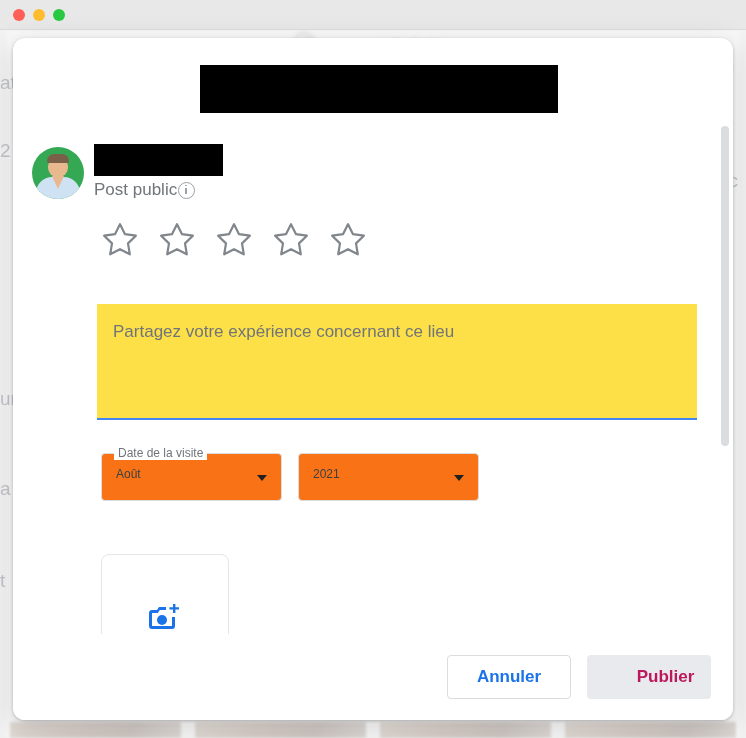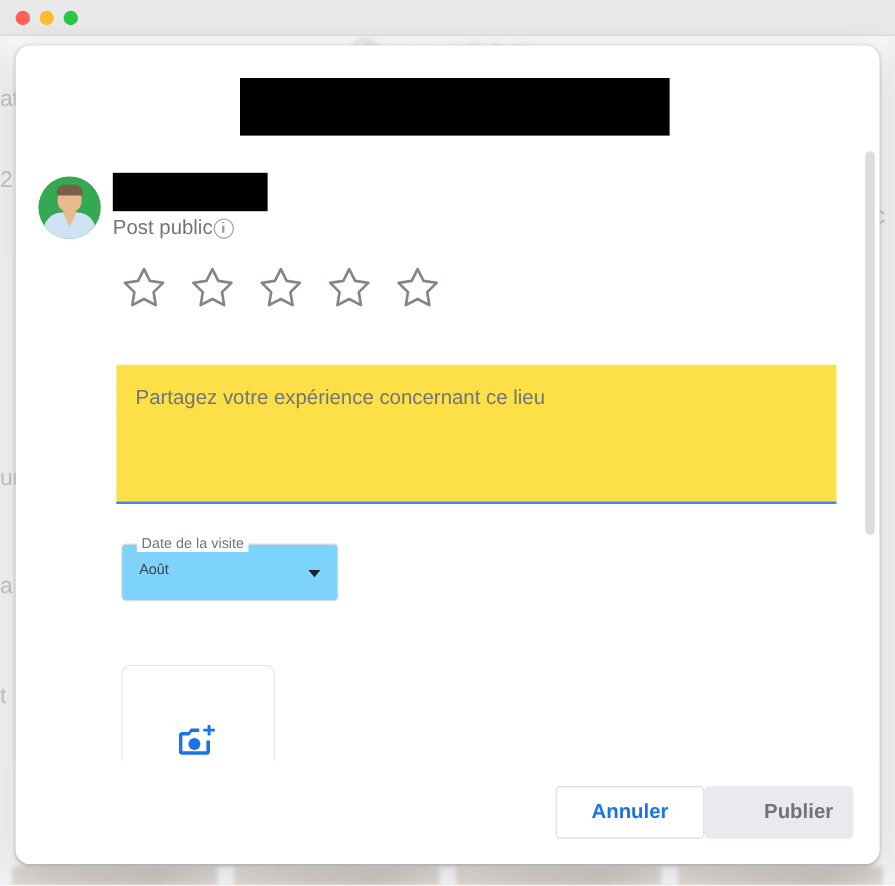--- a/index.html
+++ b/index.html
@@ -220,21 +220,21 @@
     font-size: 17px;
     color: #70757a;
   }
 
   
   .select {
     position: absolute;
     height: 48px;
     border: 1px solid #dadce0;
     border-radius: 4px;
-    background: #7dd3fc;
+    background: #f97316;
   }
   .select-month { left: 88px; top: 415px; width: 181px; }
   .select-year  { left: 285px; top: 415px; width: 181px; }
   .select-value {
     position: absolute;
     left: 14px; top: 13px;
     font-size: 12px;
     color: #3c4043;
   }
   .select-caret {
@@ -273,20 +273,21 @@
 
   
   .footer {
     position: absolute;
     left: 0; bottom: 0;
     width: 720px; height: 86px;
     background: #ffffff;
     display: flex;
     align-items: center;
     justify-content: flex-end;
+    gap: 16px;
     padding-right: 22px;
   }
   .btn {
     height: 44px;
     min-width: 124px;
     border-radius: 4px;
     font-size: 17px;
     font-weight: bold;
     display: flex;
     align-items: center;
@@ -295,21 +296,21 @@
     border: none;
     font-family: "Liberation Sans", sans-serif;
   }
   .btn-cancel {
     background: #ffffff;
     color: #1a73e8;
     border: 1px solid #dadce0;
   }
   .btn-publish {
     background: #e8eaed;
-    color: #737373;
+    color: #be185d;
     cursor: default;
     padding-left: 33px;
   }
 </style>
 </head>
 <body>
 
 <div id="root">
 
   <div class="titlebar">
@@ -390,20 +391,24 @@
     <div class="review-box">
       <div class="review-placeholder">Partagez votre expérience concernant ce lieu</div>
     </div>
 
     <div class="select select-month">
       <span class="float-label">Date de la visite</span>
       <span class="select-value">Août</span>
       <span class="select-caret"></span>
     </div>
 
+    <div class="select select-year">
+      <span class="select-value">2021</span>
+      <span class="select-caret"></span>
+    </div>
 
     <div class="photo-tile">
       <svg class="camera-icon" viewBox="0 0 32 26">
         <path d="M3 6h5l2-3h7v3h-6.2L8.8 9H3v13h20V13h3v9a3 3 0 0 1-3 3H3a3 3 0 0 1-3-3V9a3 3 0 0 1 3-3z" fill="#1a73e8"></path>
         <circle cx="13" cy="16" r="5" fill="#1a73e8"></circle>
         <path d="M24 0h2.4v3.2H30v2.4h-3.6V9H24V5.6h-3.6V3.2H24z" fill="#1a73e8"></path>
       </svg>
     </div>
 
     <div class="footer">

